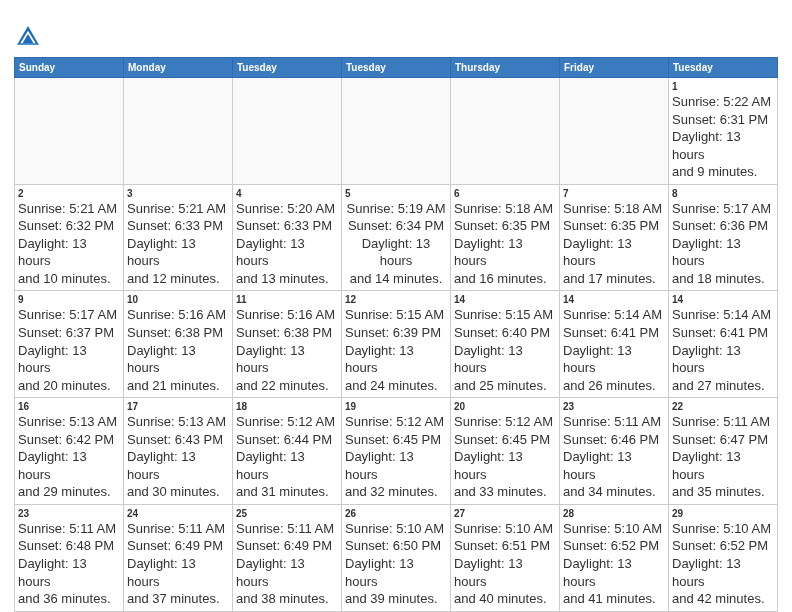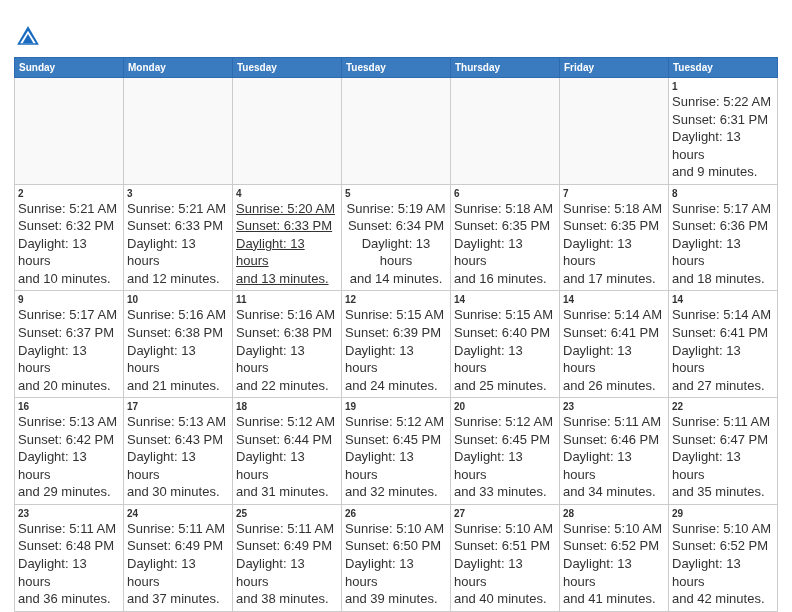--- a/index.html
+++ b/index.html
@@ -153,21 +153,21 @@
           </td>
           <td>
             <div class="day-number">3</div>
             <div class="day-info" style="white-space: pre-line;">Sunrise: 5:21 AM
 Sunset: 6:33 PM
 Daylight: 13 hours
 and 12 minutes.</div>
           </td>
           <td>
             <div class="day-number">4</div>
-            <div class="day-info" style="white-space: pre-line; text-decoration: underline;">Sunrise: 5:20 AM
+            <div class="day-info" style="white-space: pre-line;">Sunrise: 5:20 AM
 Sunset: 6:33 PM
 Daylight: 13 hours
 and 13 minutes.</div>
           </td>
           <td>
             <div class="day-number">5</div>
             <div class="day-info" style="white-space: pre-line; text-align: center;">Sunrise: 5:19 AM
 Sunset: 6:34 PM
 Daylight: 13 hours
 and 14 minutes.</div>

